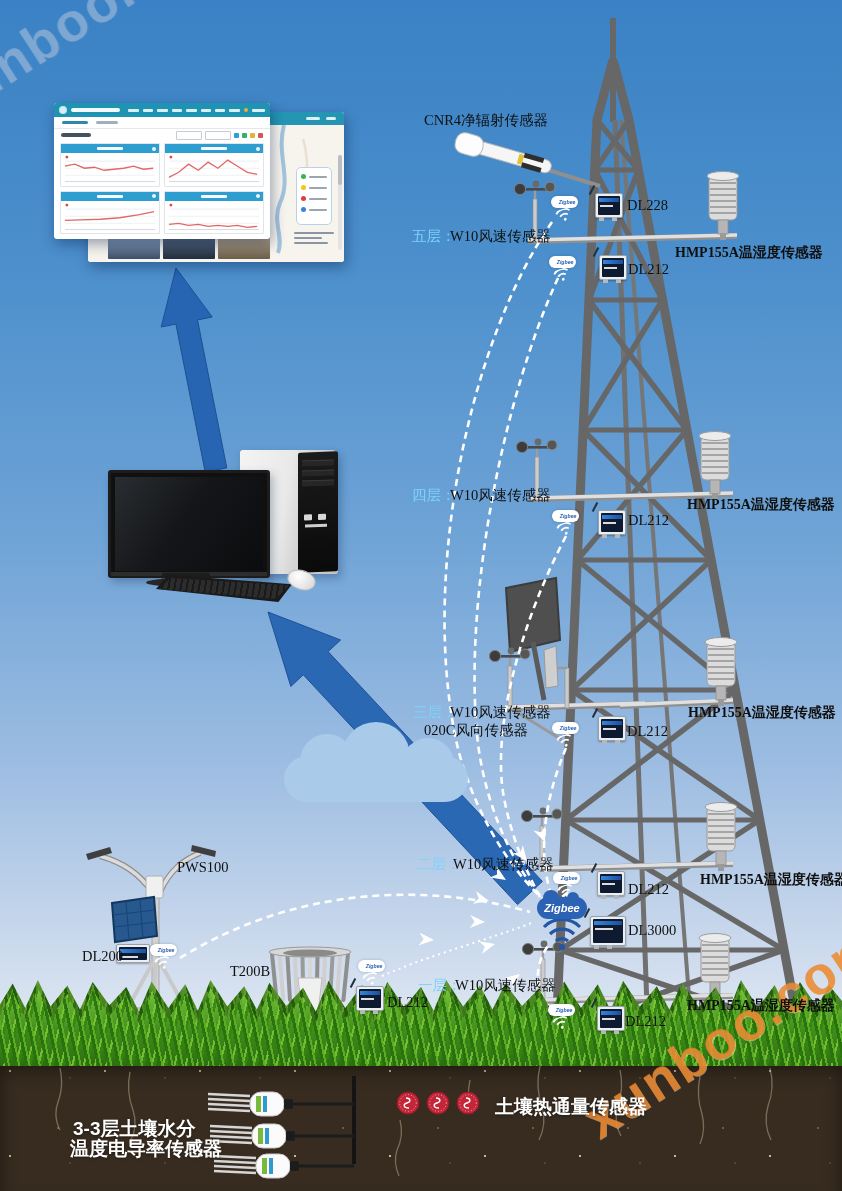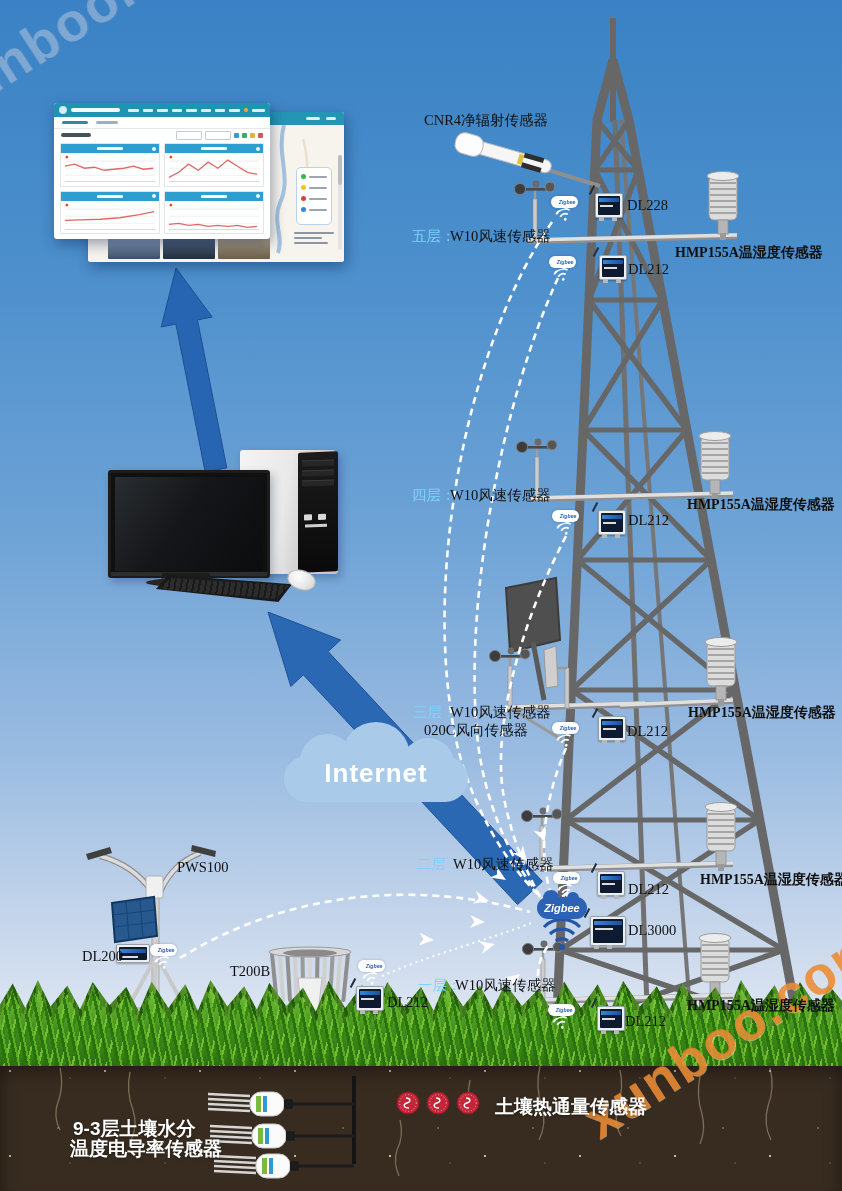--- a/index.html
+++ b/index.html
@@ -302,21 +302,20 @@
       <polygon points="0,0 -15,-6.5 -10.5,0 -15,6.5" transform="translate(520,974) rotate(-38)"></polygon>
       <polygon points="0,0 -15,-6.5 -10.5,0 -15,6.5" transform="translate(545,842) rotate(68)"></polygon>
     </g>
   </svg>
 
   <div class="inet">
     <div class="c" style="left:22px;top:12px;width:54px;height:54px;"></div>
     <div class="c" style="left:64px;top:0px;width:68px;height:68px;"></div>
     <div class="c" style="left:124px;top:16px;width:52px;height:52px;"></div>
     <div class="base"></div>
-    <div class="t">Internet</div>
   </div>
 
   <div class="win win-back">
     <div class="wb-nav">
       <span class="d" style="right:8px;width:10px;"></span>
       <span class="d" style="right:24px;width:14px;"></span>
     </div>
     <div class="wb-body">
       <svg width="256" height="137" viewBox="0 0 256 137">
         <path d="M196,0 C188,30 204,52 192,78 C184,96 196,112 190,128" stroke="#8fb8da" stroke-width="4" fill="none" opacity=".8"></path>
@@ -724,18 +723,18 @@
         <path d="M-2,-5 C3,-5 3,-1 -1,0 C-5,1 -5,5 1,5" stroke="#fff" stroke-width="1.4" fill="none"></path>
       </g>
       <g transform="translate(468,1103)">
         <circle r="11" fill="#c32638" stroke="#8e1a28"></circle>
           <circle r="8.3" fill="none" stroke="rgba(255,255,255,.55)" stroke-dasharray="1 2"></circle>
         <path d="M-2,-5 C3,-5 3,-1 -1,0 C-5,1 -5,5 1,5" stroke="#fff" stroke-width="1.4" fill="none"></path>
       </g>
     </g>
   </svg>
 
-  <div class="lbl white" style="left:73px;top:1116px;">9-3层土壤水分</div>
+  <div class="lbl white" style="left:73px;top:1116px;">3-3层土壤水分</div>
   <div class="lbl white" style="left:70px;top:1136px;">温度电导率传感器</div>
   <div class="lbl white" style="left:495px;top:1094px;">土壤热通量传感器</div>
 
   <div class="wm wm-bottom">xunboo.com</div>
 </div>
 
 </body></html>

